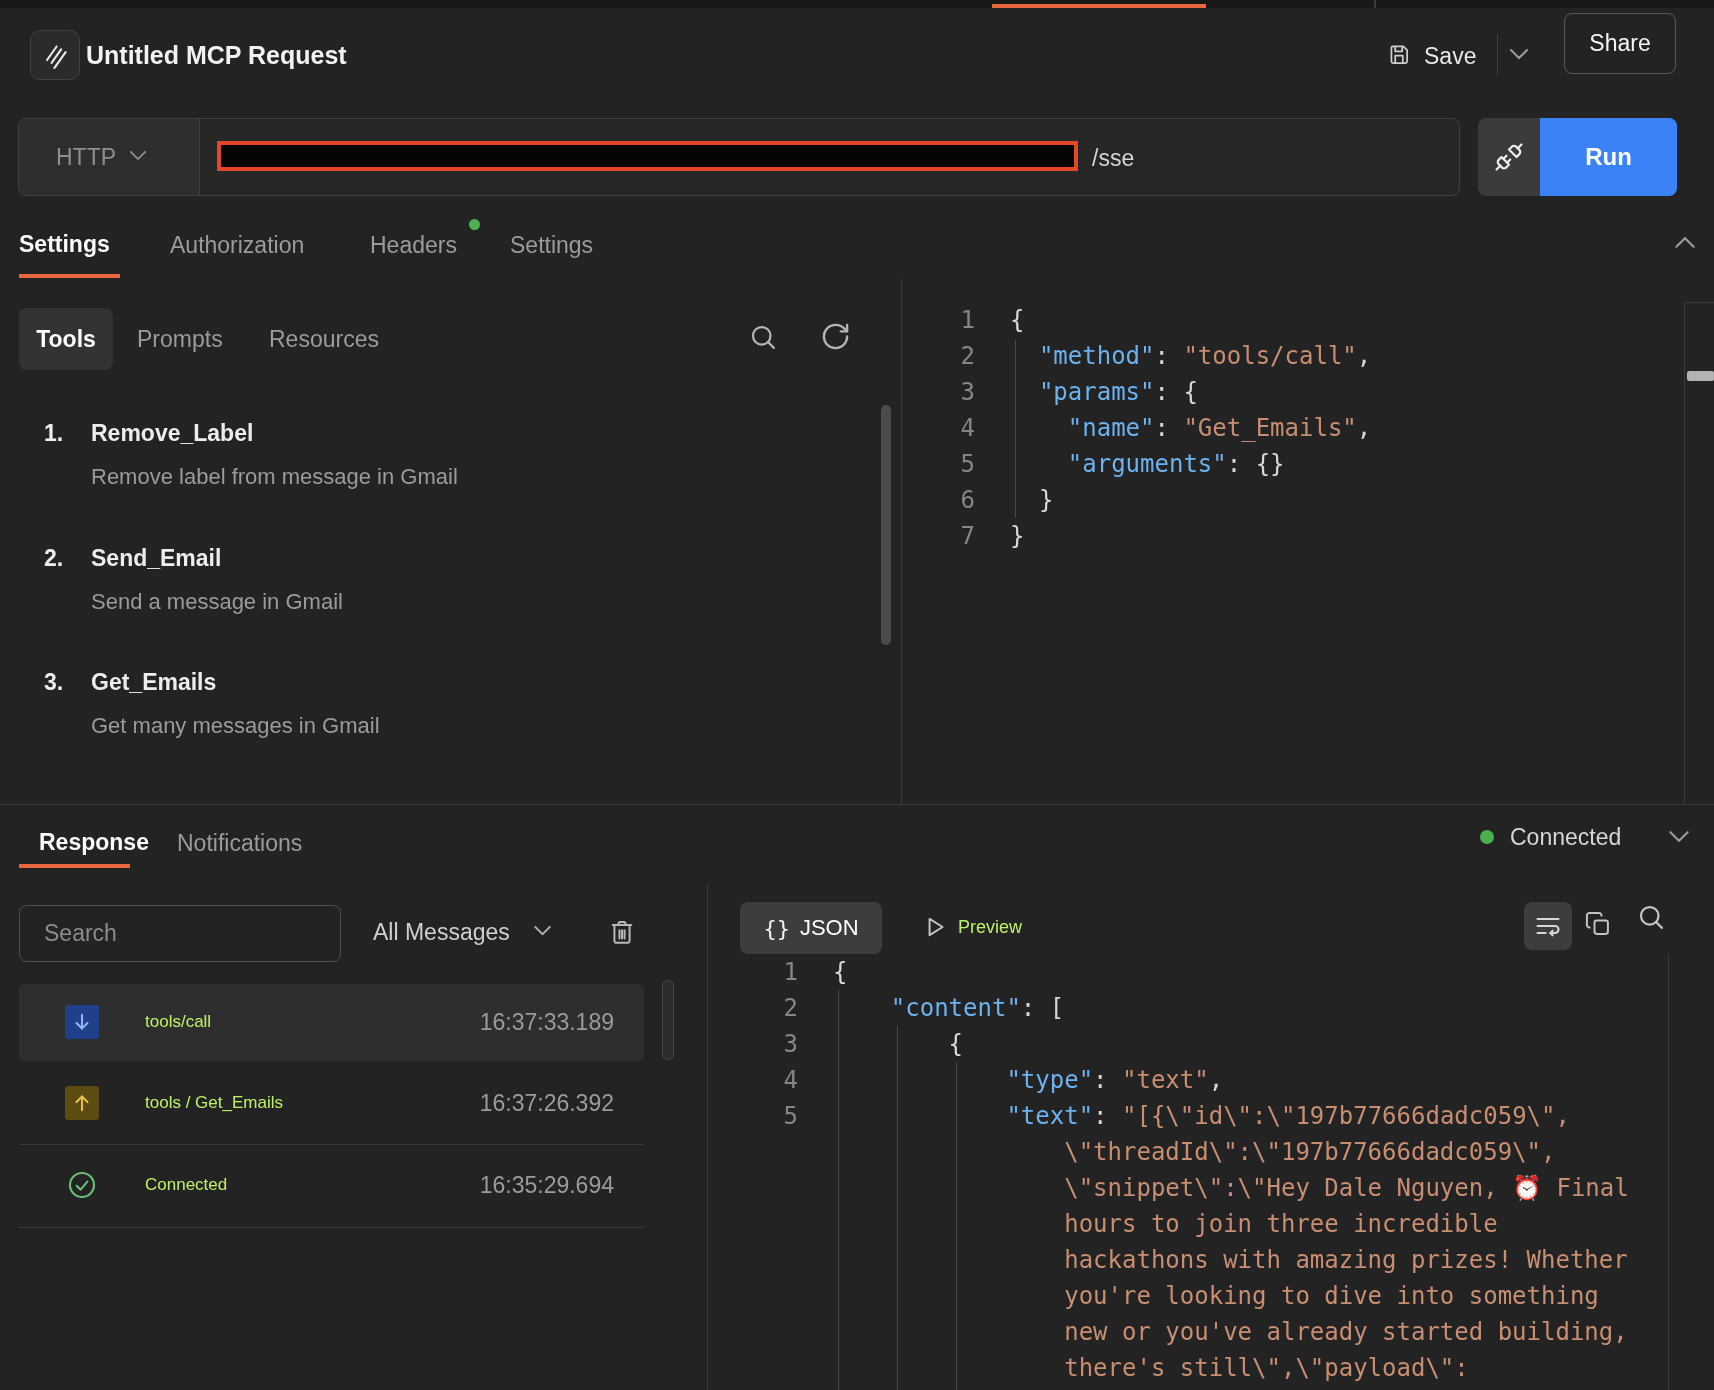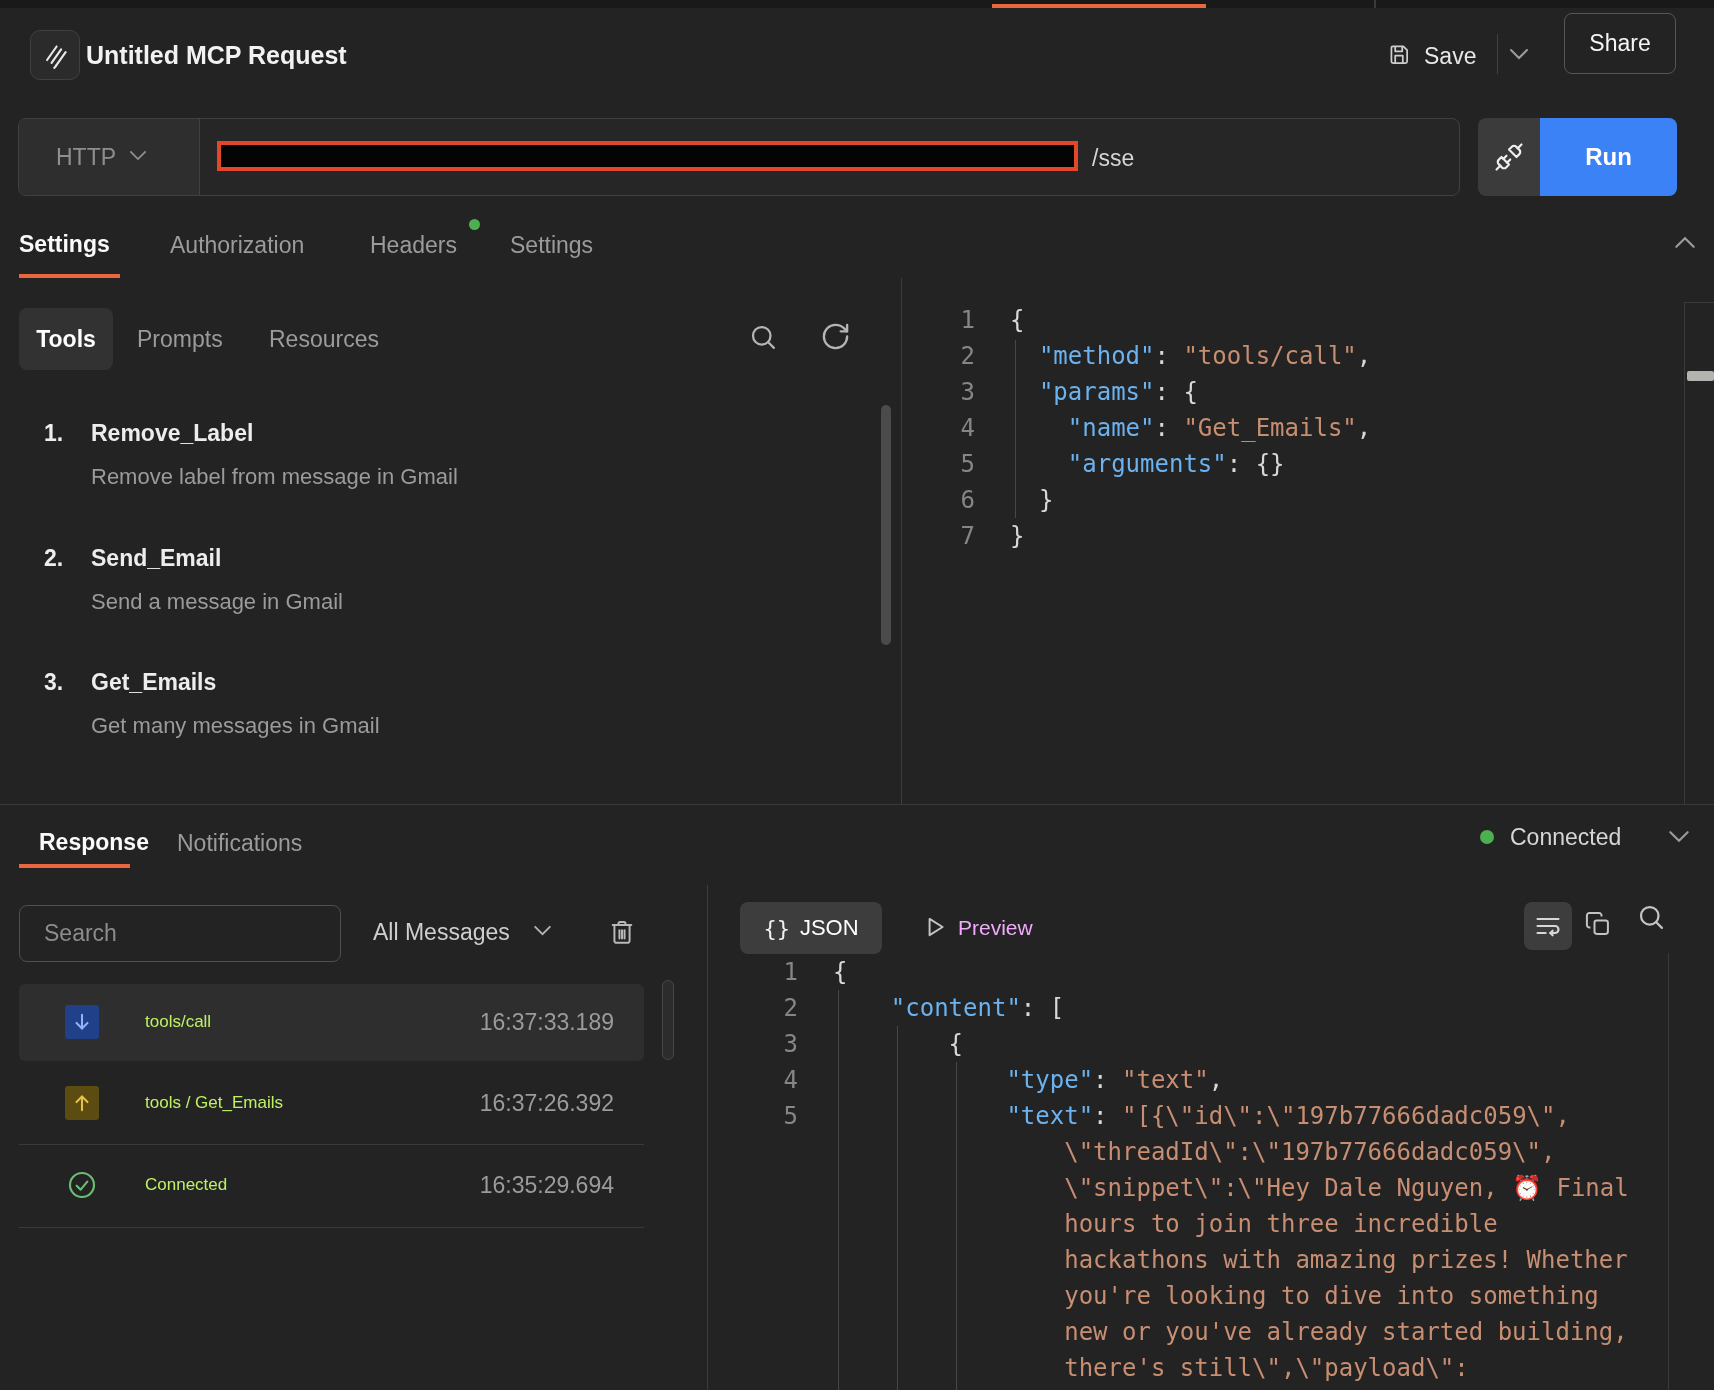--- a/index.html
+++ b/index.html
@@ -108,21 +108,21 @@
   .sep-1 { top:1144px; } .sep-2 { top:1227px; }
   .left-thumb { left:662px; top:980px; width:12px; height:80px; border-radius:6px; background:#2c2c2c; border:1px solid #484848; }
   .vdiv-bottom { left:707px; top:885px; width:1px; height:505px; background:#3d3d3d; }
 
   
   .json-pill { left:740px; top:902px; width:142px; height:52px; border-radius:8px; background:#3d3d3d;
     display:flex; align-items:center; justify-content:center; gap:10px; }
   .json-pill .braces { font-family:"DejaVu Sans Mono",monospace; font-size:22px; color:#f0f0f0; }
   .json-pill .jlabel { font-size:22px; color:#ffffff; }
   .preview-icon { left:922px; top:914px; }
-  .preview-label { left:958px; top:914px; font-size:21px; color:#f0abfc; line-height:27px; }
+  .preview-label { left:958px; top:914px; font-size:18px; color:#bef264; line-height:27px; }
   .wrap-pill { left:1524px; top:902px; width:48px; height:48px; border-radius:8px; background:#3d3d3d;
     display:flex; align-items:center; justify-content:center; }
   .copy-icon { left:1584px; top:910px; }
   .search2-icon { left:1636px; top:902px; }
   .editor-bottom { left:707px; top:954px; width:960px; }
   .editor-bottom .code-line { padding-left:31px; }
   .g-b1 { left:838px; top:990px; height:400px; }
   .g-b2 { left:897px; top:1026px; height:364px; }
   .g-b3 { left:956px; top:1062px; height:328px; }
   .scrolltrack-bottom { left:1668px; top:953px; width:1px; height:437px; background:#3a3a3a; }

